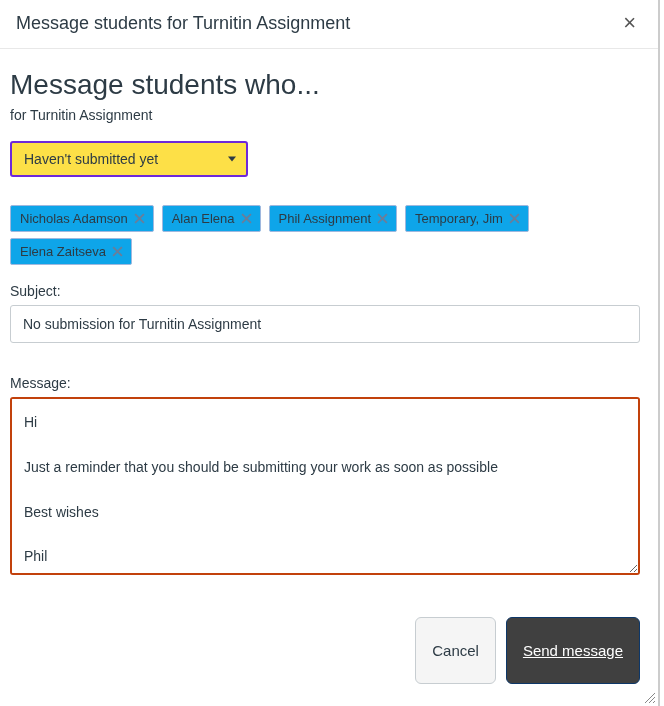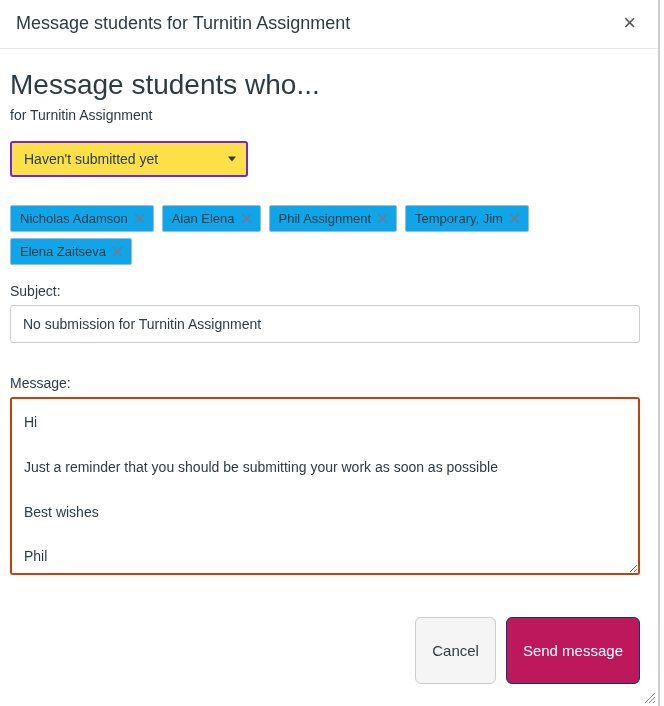--- a/index.html
+++ b/index.html
@@ -148,23 +148,24 @@
     padding: 24px 16px;
     cursor: pointer;
     font-family: inherit;
   }
   .btn-cancel {
     background: #f5f5f5;
     border: 1px solid #c7cdd1;
     color: #2d3b45;
   }
   .btn-primary {
-    background: #be185d;
+    background: #404040;
     border: 1px solid #0d3768;
     color: #fff;
+    text-decoration: underline;
   }
   .resize-grip {
     position: absolute;
     right: 2px;
     bottom: 2px;
     width: 14px;
     height: 14px;
     pointer-events: none;
     color: #888;
   }

